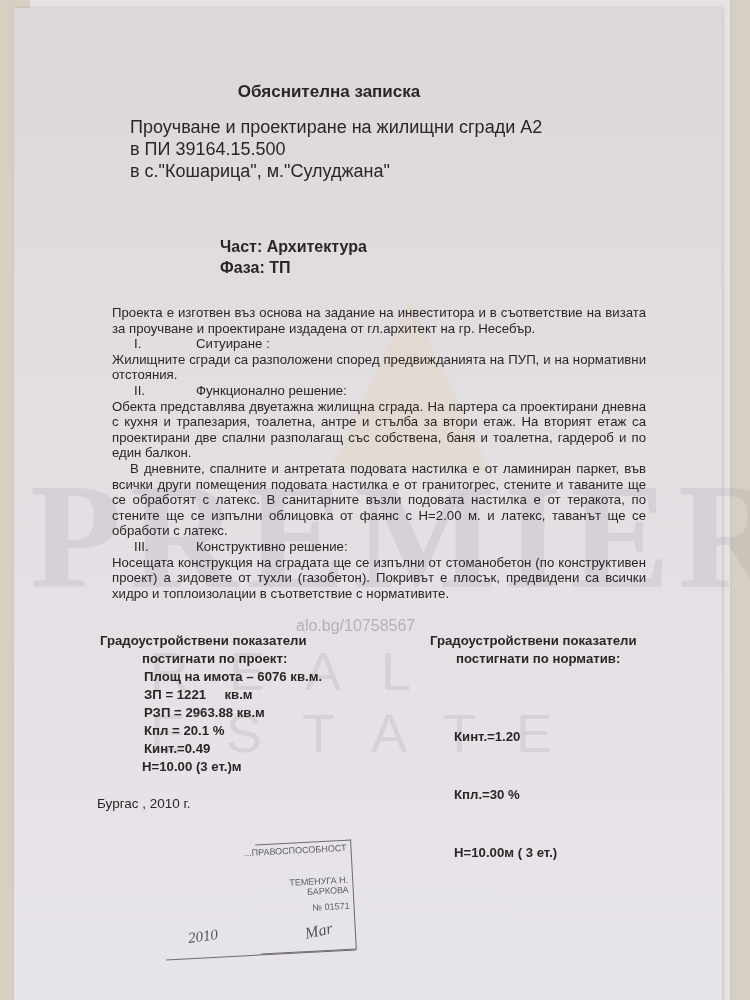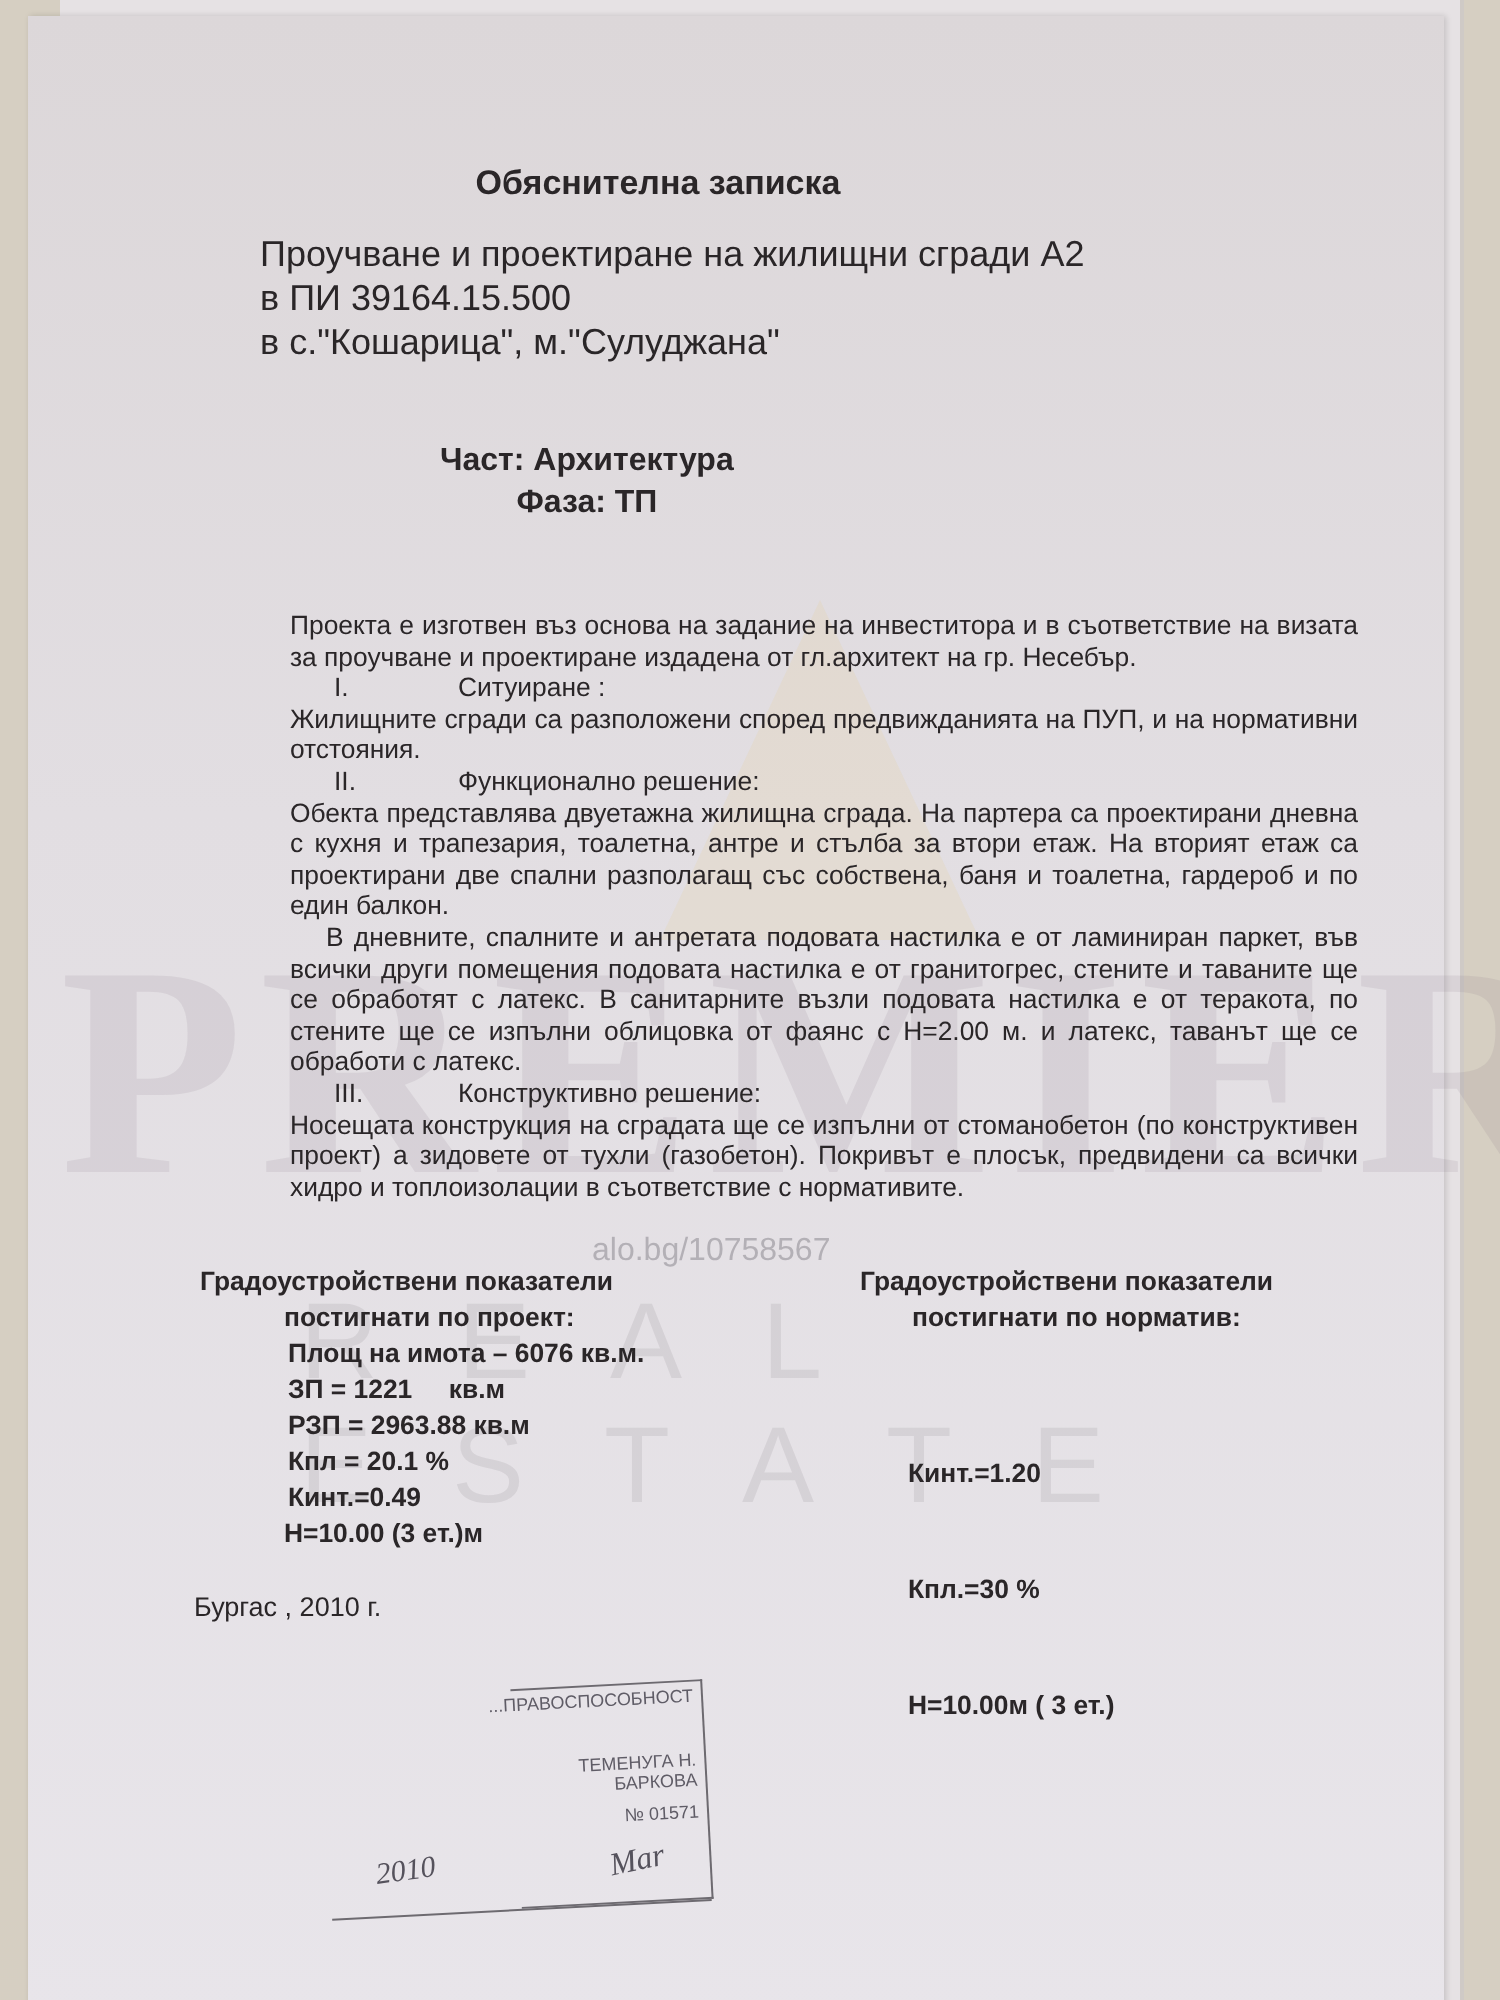--- a/index.html
+++ b/index.html
@@ -37,24 +37,24 @@
     border-bottom:170px solid rgba(240,200,80,0.10);
   }
   .title {
     position:absolute; left:0; width:658px; top:82px; text-align:center;
     font-weight:bold; font-size:17px;
   }
   .subtitle {
     position:absolute; left:130px; width:500px; top:116px; text-align:left;
     font-size:18px; line-height:22px;
   }
-  .part { position:absolute; left:220px; top:220px; font-weight:bold; font-size:16px; line-height:21px;text-align:center; }
+  .part { position:absolute; left:220px; top:236px; font-weight:bold; font-size:16px; line-height:21px; }
   .body {
     position:absolute; left:112px; width:534px; top:305px;
-    font-size:13.2px; line-height:15.6px; text-align:justify;margin-left:33px;
+    font-size:13.2px; line-height:15.6px; text-align:justify;
   }
   .body p { margin:0; }
   .indent { text-indent:18px; }
   .sec { display:flex; padding-left:22px; }
   .sec .num { width:62px; }
   .ind-left {
     position:absolute; left:100px; top:632px; font-weight:bold; font-size:13.2px; line-height:18px;
   }
   .ind-right {
     position:absolute; left:430px; top:632px; font-weight:bold; font-size:13.2px; line-height:18px;

